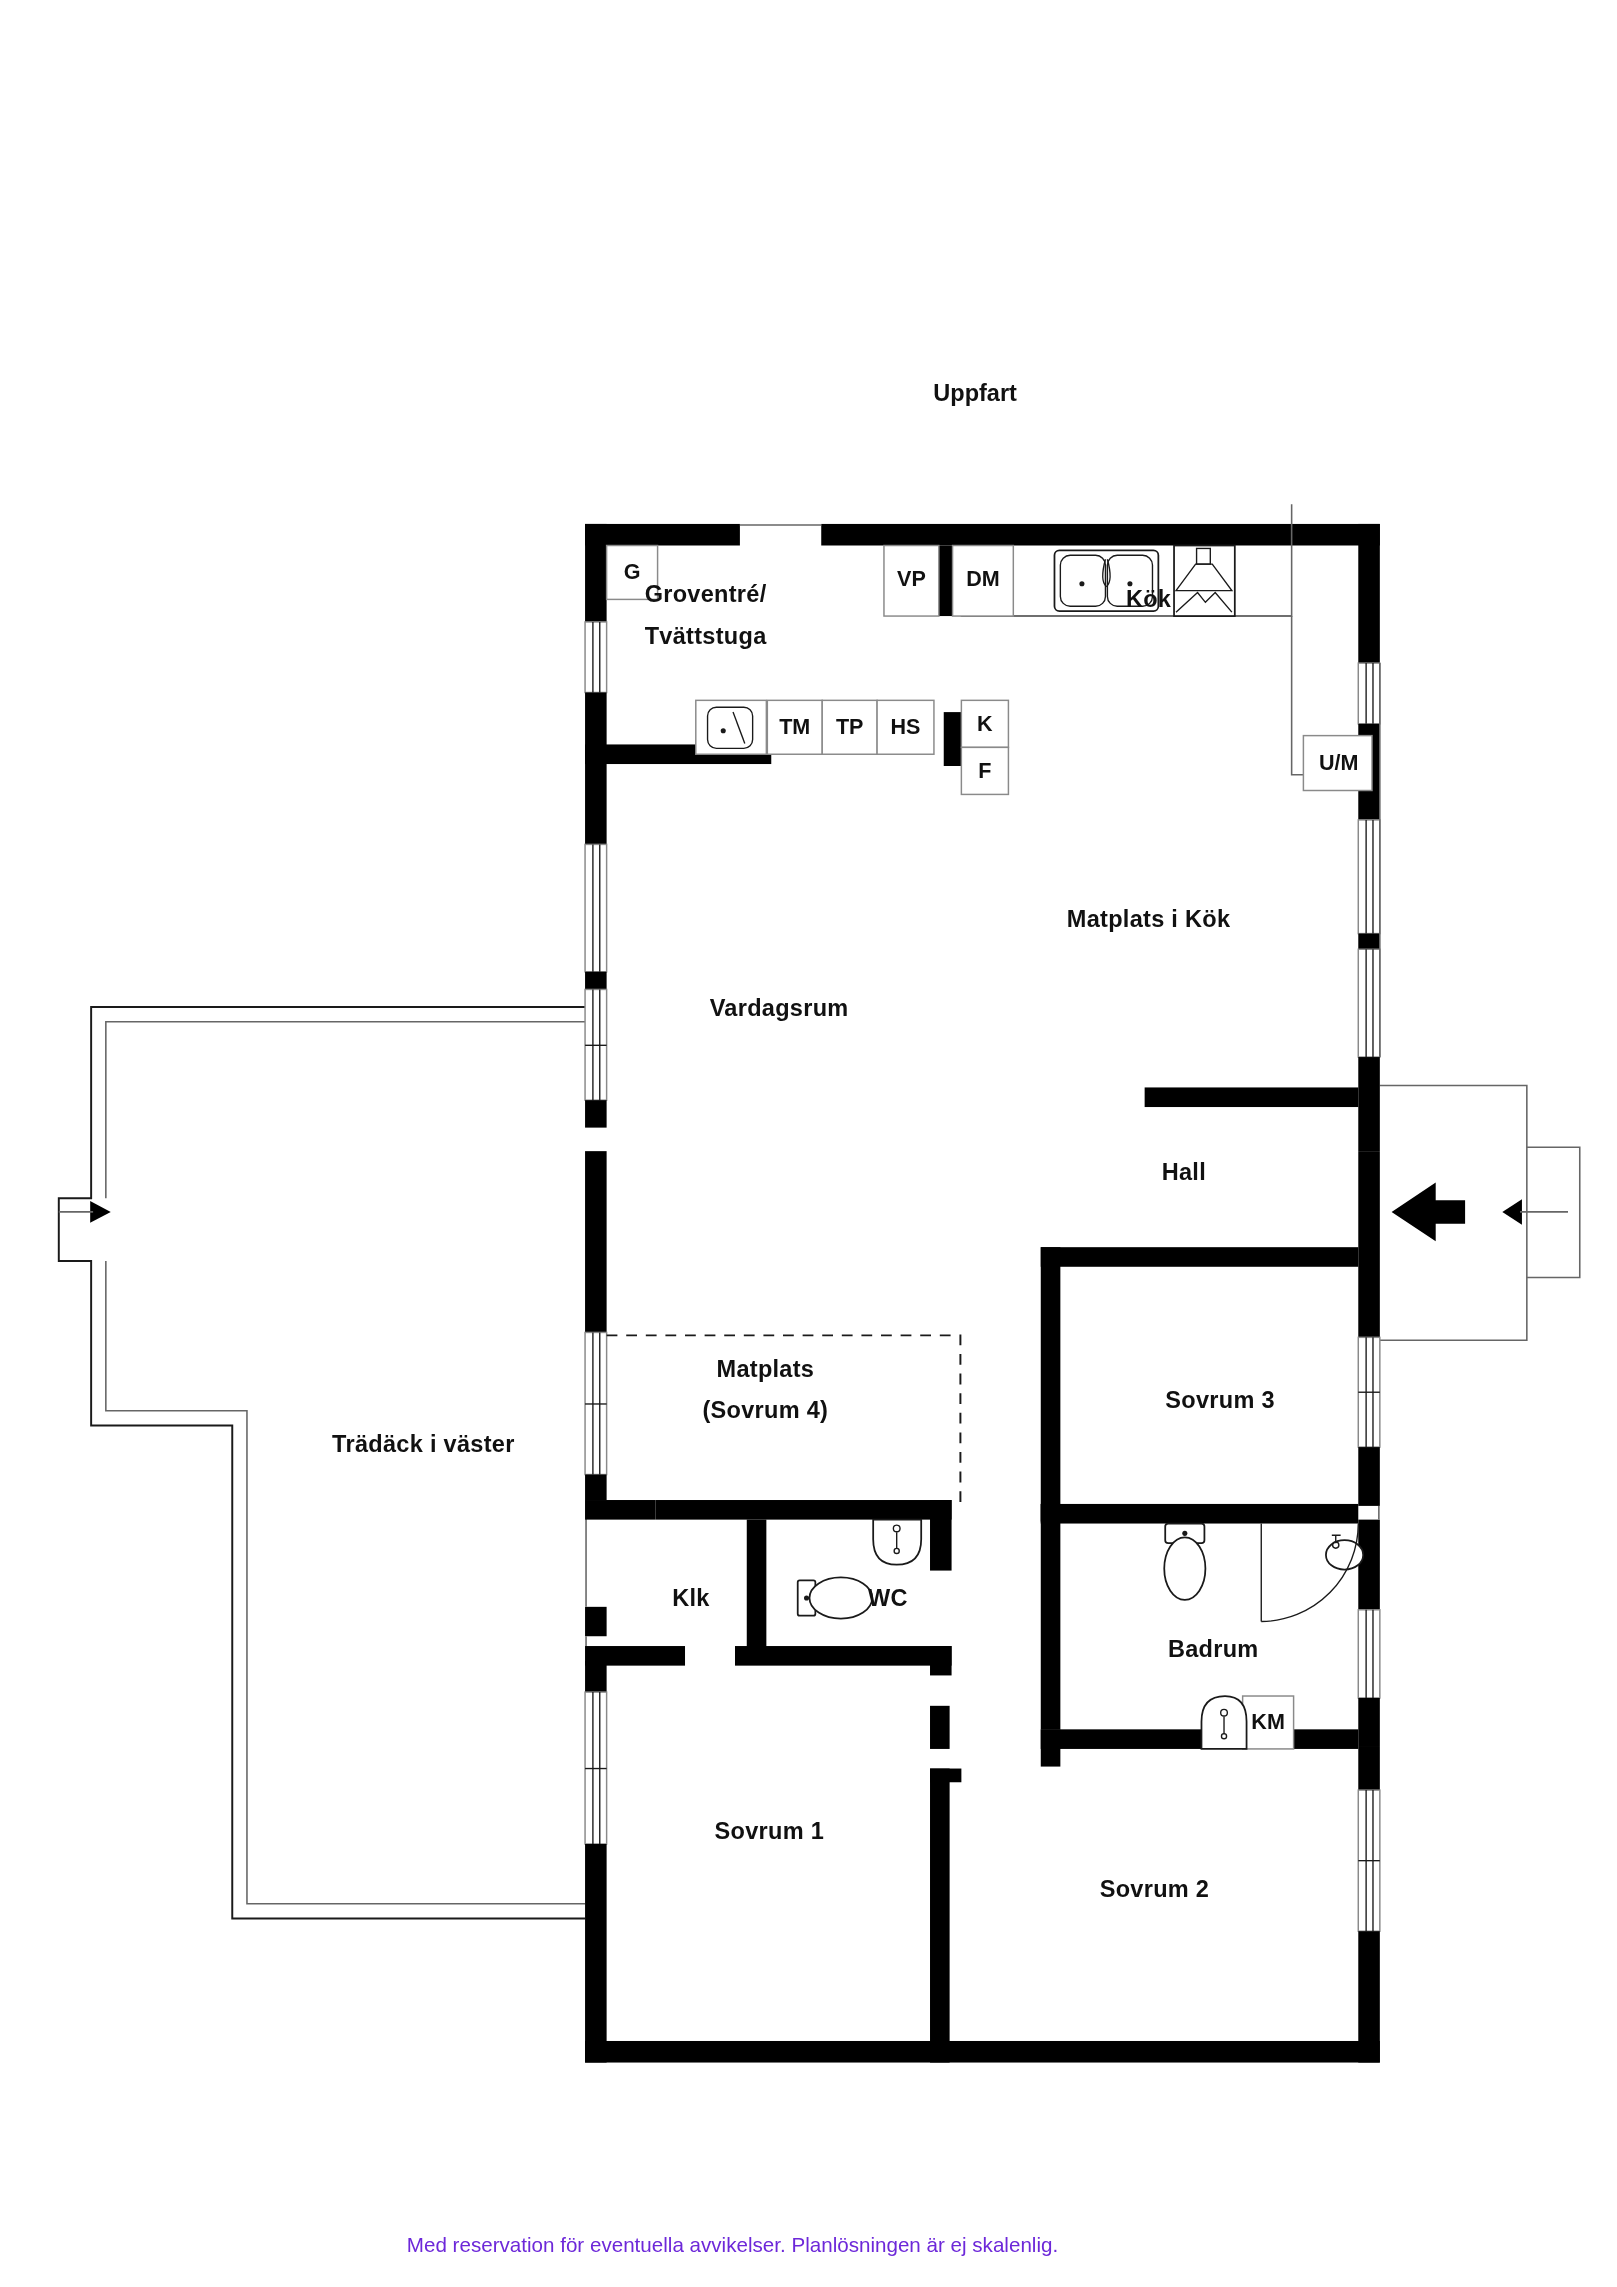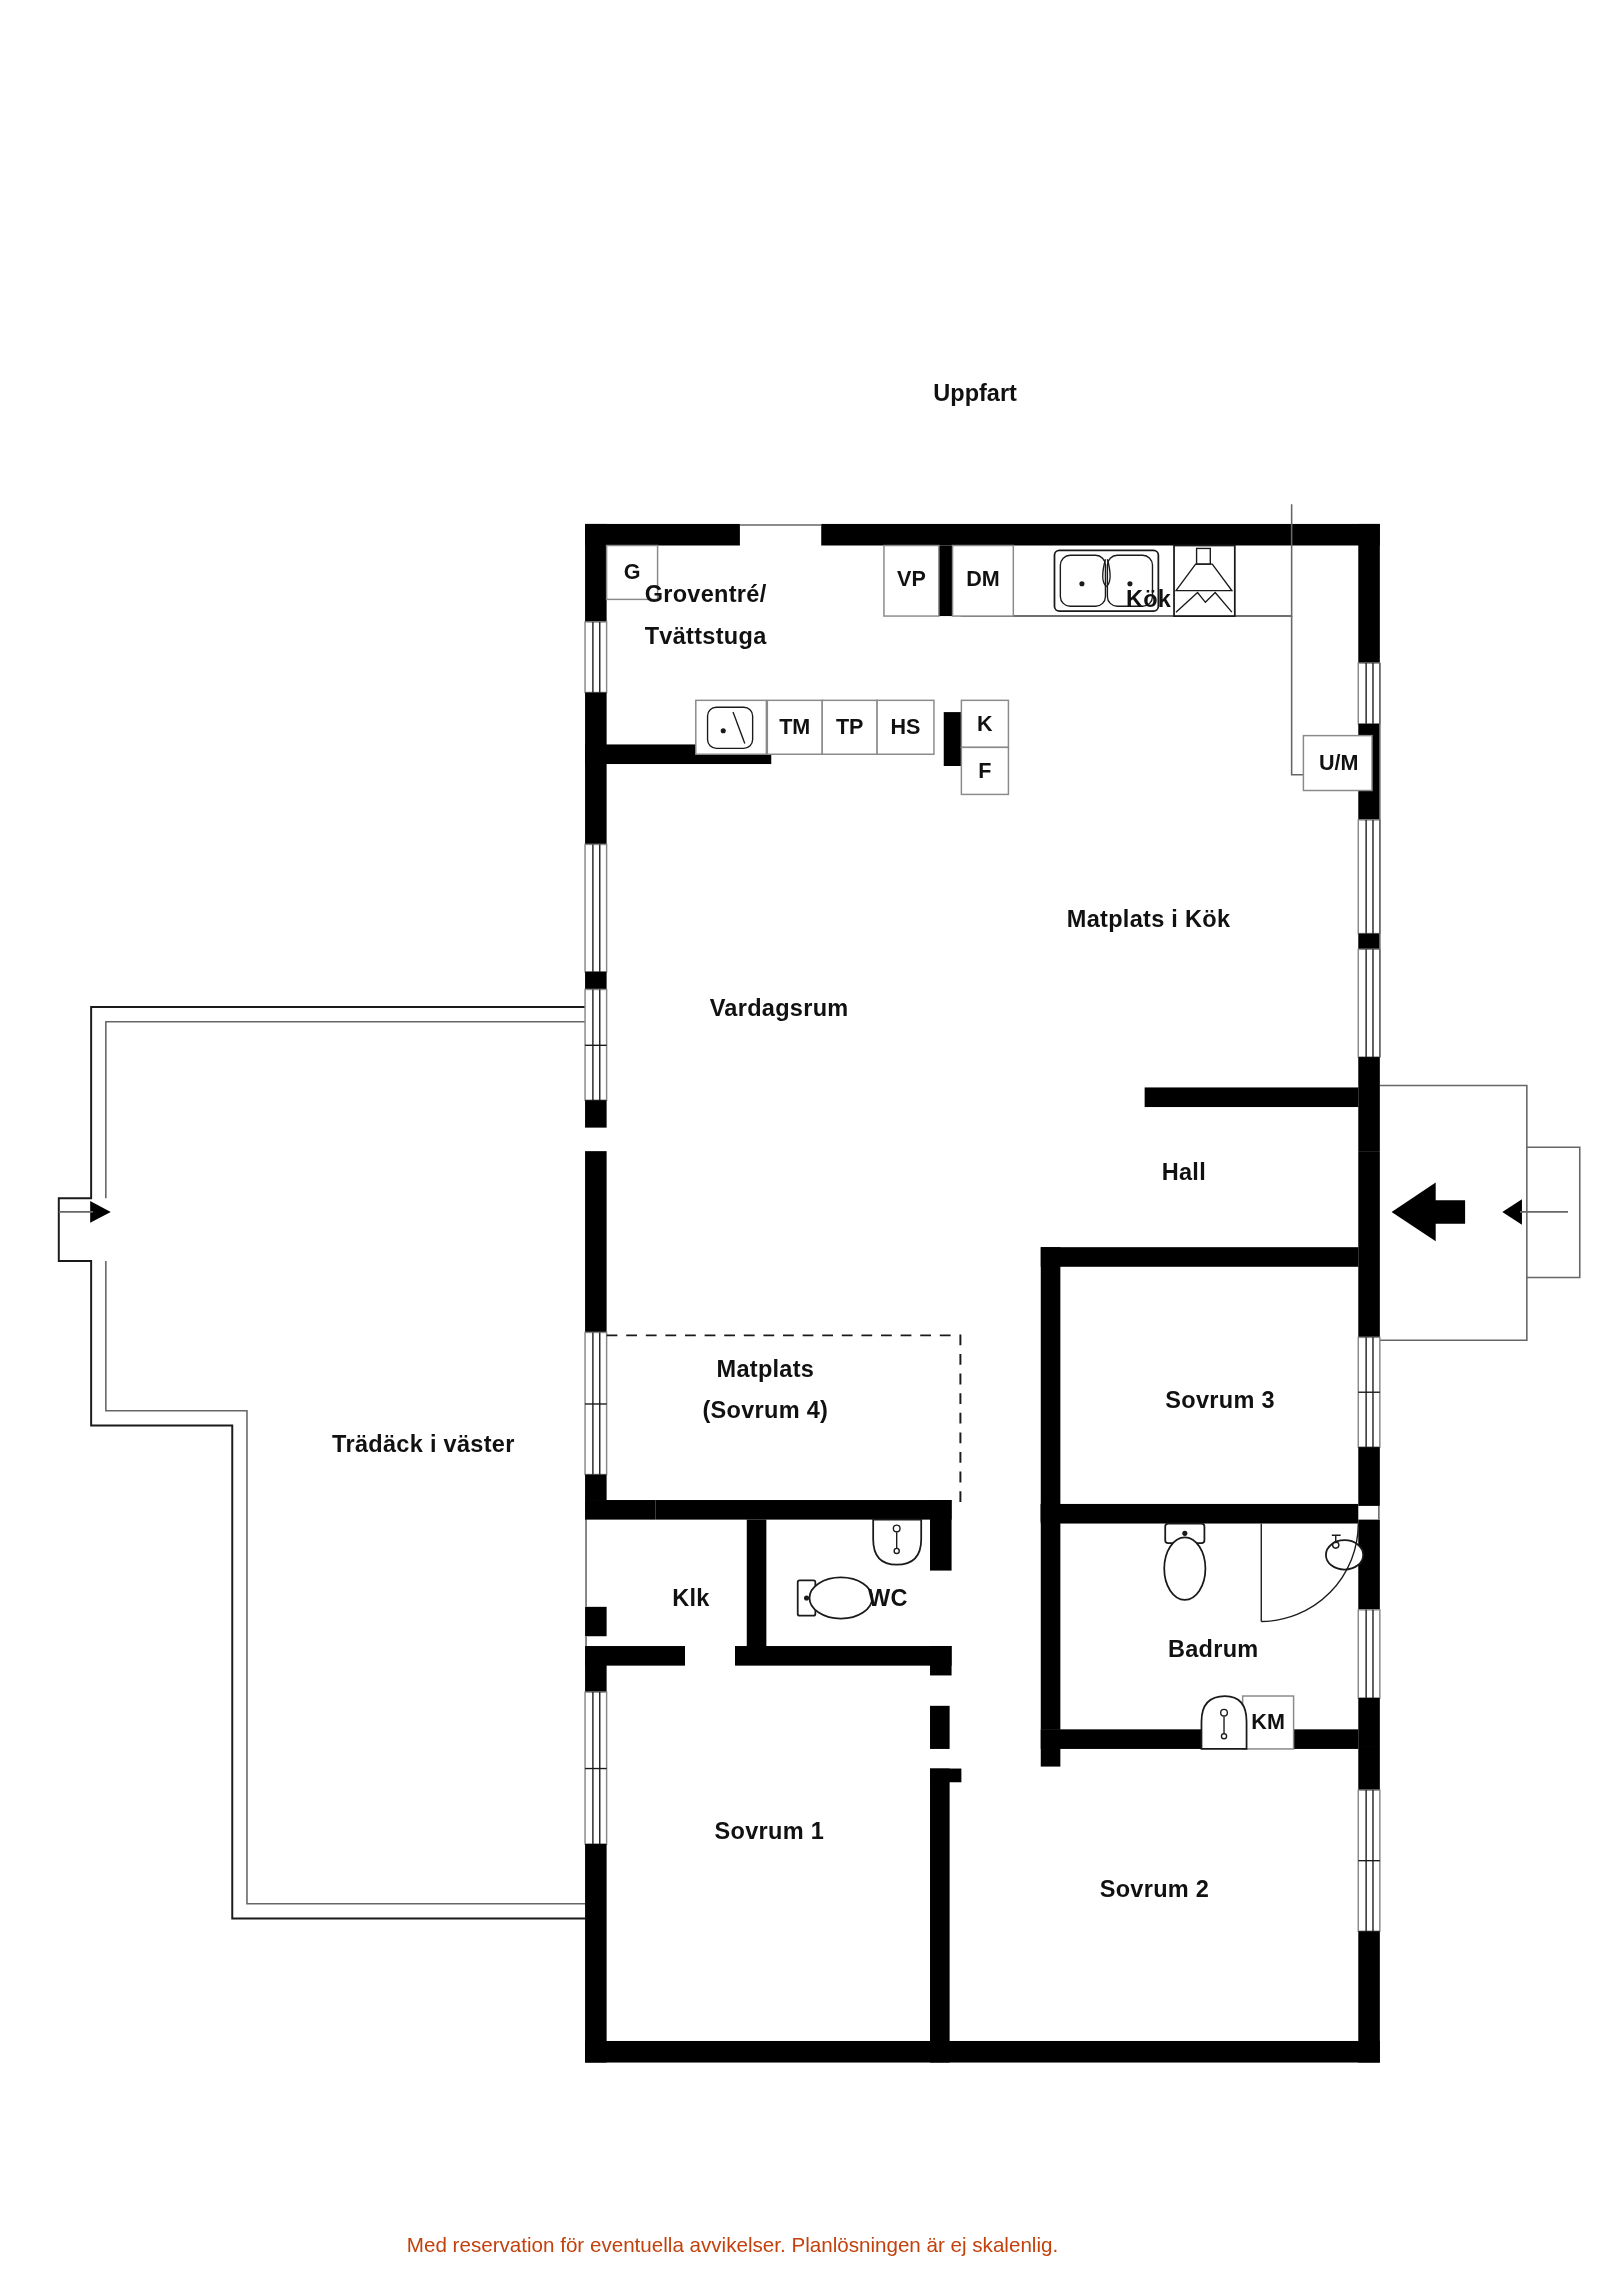--- a/index.html
+++ b/index.html
@@ -53,21 +53,21 @@
     font-size: 22px;
   }
   .footer-note {
     position: absolute;
     left: 0;
     top: 2219px;
     width: 1465px;
     text-align: center;
     font-family: "Liberation Sans", sans-serif;
     font-size: 20.6px;
-    color: #c2410c;
+    color: #6d28d9;
   }
   .wall { fill: #000000; }
   .thinline { fill: none; stroke: #666666; stroke-width: 1.6; }
   .thinline-dark { fill: none; stroke: #1a1a1a; stroke-width: 2; }
   .fixture { fill: #ffffff; stroke: #1a1a1a; stroke-width: 1.8; }
   .fixture-thin { fill: none; stroke: #1a1a1a; stroke-width: 1.4; }
   .box-white { fill: #ffffff; stroke: #8a8a8a; stroke-width: 1.5; }
   .dashed { fill: none; stroke: #1a1a1a; stroke-width: 2; stroke-dasharray: 11 9; }
   .arrow { fill: #000000; }
 </style>

